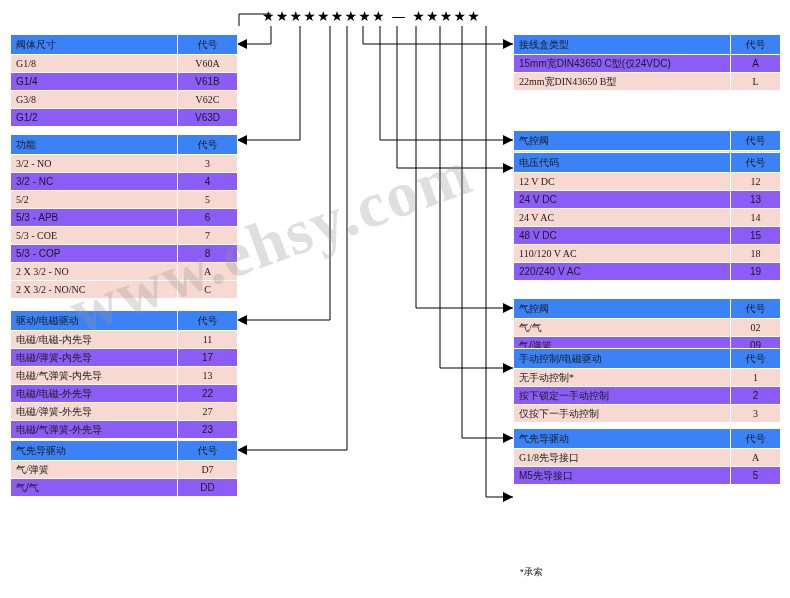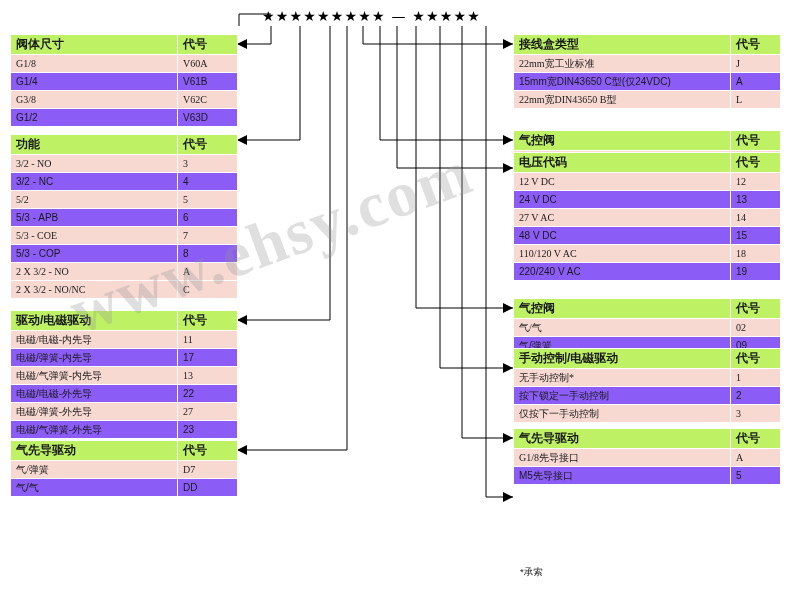--- a/index.html
+++ b/index.html
@@ -46,30 +46,30 @@
   .tbl td {
     border: 1px solid #ffffff;
     padding: 0 5px;
     height: 17px;
     line-height: 17px;
     vertical-align: middle;
     overflow: hidden;
     white-space: nowrap;
   }
   .tbl .hdr td {
-    background: #bef264;
-    font-weight: bold;
-    font-size: 12px;
+    background: #3b82f6;
+    font-weight: normal;
+    font-size: 10px;
     color: #1a1a1a;
     height: 19px;
     line-height: 19px;
   }
   .tbl .row-a td { background: #f7d9d2; font-family: Liberation Serif, serif; }
   .tbl .row-b td { background: #8b5cf6; }
-  .tbl td.code { }
+  .tbl td.code { text-align: center; }
   .note {
     position: absolute;
     font-size: 9.5px;
     color: #1a1a1a;
     z-index: 20;
   }
   .stars {
     position: absolute;
     font-size: 14px;
     letter-spacing: 1.2px;
@@ -267,24 +267,20 @@
   <table class="tbl" style="left:513px; top:34px; width:267px;">
     <colgroup>
         <col style="width:217px">
         <col style="width:50px">
       </colgroup>
     <tbody>
       <tr class="hdr">
         <td>接线盒类型</td>
         <td class="code">代号</td>
       </tr>
-      <tr class="row-a">
-        <td>22mm宽工业标准</td>
-        <td class="code">J</td>
-      </tr>
       <tr class="row-b">
         <td>15mm宽DIN43650 C型(仅24VDC)</td>
         <td class="code">A</td>
       </tr>
       <tr class="row-a">
         <td>22mm宽DIN43650 B型</td>
         <td class="code">L</td>
       </tr>
     </tbody>
   </table>
@@ -318,21 +314,21 @@
       </tr>
       <tr class="row-a">
         <td>12 V DC</td>
         <td class="code">12</td>
       </tr>
       <tr class="row-b">
         <td>24 V DC</td>
         <td class="code">13</td>
       </tr>
       <tr class="row-a">
-        <td>27 V AC</td>
+        <td>24 V AC</td>
         <td class="code">14</td>
       </tr>
       <tr class="row-b">
         <td>48 V DC</td>
         <td class="code">15</td>
       </tr>
       <tr class="row-a">
         <td>110/120 V AC</td>
         <td class="code">18</td>
       </tr>

